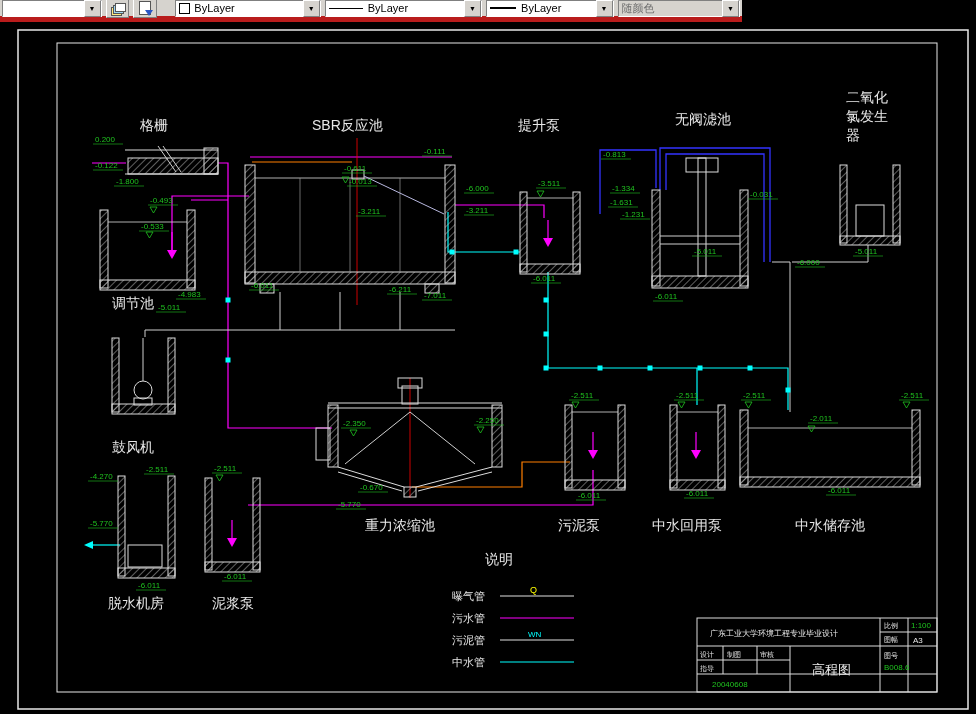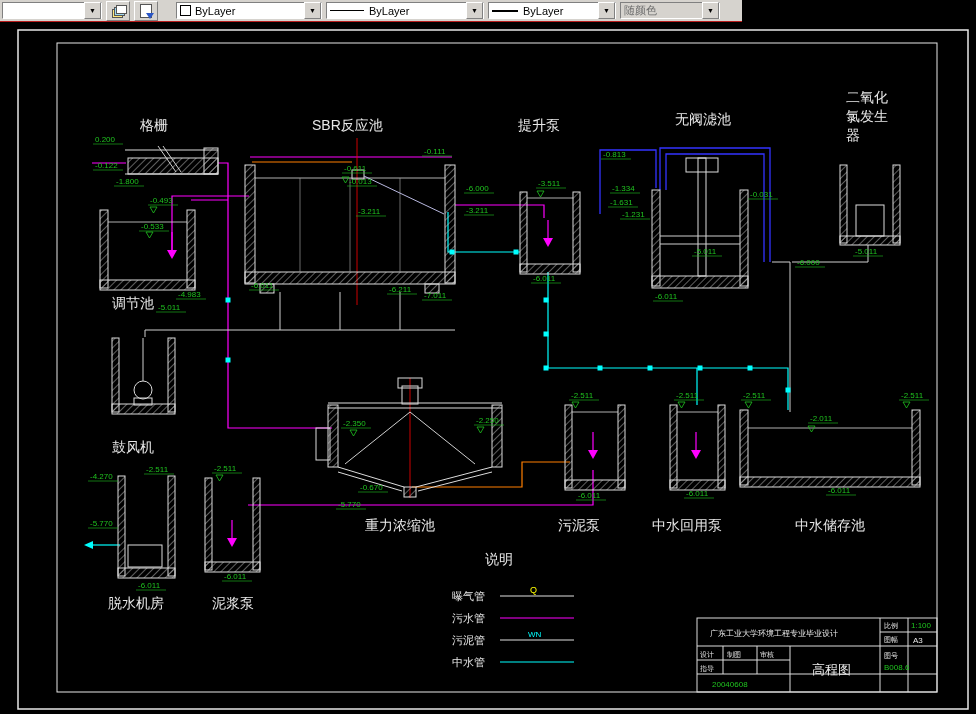--- a/index.html
+++ b/index.html
@@ -1,33 +1,33 @@
 <!DOCTYPE html>
 <html><head>
 <meta charset="utf-8">
 <style>
   html,body{margin:0;padding:0;background:#000;width:976px;height:714px;overflow:hidden;
     font-family:"Liberation Sans",sans-serif;}
   .stage{position:relative;width:976px;height:714px;background:#000;}
   
   .toolbar{position:absolute;left:0;top:0;width:742px;height:22px;background:#d6d3ce;
     display:flex;align-items:center;gap:4px;padding:0 2px;box-sizing:border-box;
-    border-bottom:1px solid #b91c1c;z-index:5;}
+    border-bottom:6px solid #b91c1c;z-index:5;}
   .combo{display:flex;align-items:center;height:17px;background:#fff;
     border:1px solid;border-color:#808080 #fff #fff #808080;font-size:11px;color:#000;
     padding-left:3px;box-sizing:border-box;}
   .combo .combo-text{flex:1;white-space:nowrap;overflow:hidden;}
   .combo-arrow{width:15px;height:15px;background:#d6d3ce;border:1px solid;
     border-color:#fff #808080 #808080 #fff;display:flex;align-items:center;justify-content:center;
     font-size:7px;color:#000;margin-left:2px;}
   .layer-combo{width:100px;}
   .color-combo{width:146px;}
   .lt-combo{width:158px;}
   .lw-combo{width:128px;}
-  .ps-combo{width:100px;background:#d6d3ce;color:#6f6f6f;}
+  .ps-combo{width:123px;background:#d6d3ce;color:#6f6f6f;}
   .swatch{width:9px;height:9px;background:#fff;border:1px solid #000;margin-right:4px;flex:none;}
   .lt-sample{width:34px;height:0;border-top:1px solid #000;margin-right:5px;flex:none;}
   .lw-sample{width:26px;height:2px;background:#000;margin-right:5px;flex:none;}
   .tbtn{width:24px;height:20px;background:#d6d3ce;border:1px solid;
     border-color:#fff #808080 #808080 #fff;padding:0;display:flex;align-items:center;justify-content:center;}
   .icon-layers{width:13px;height:11px;position:relative;display:block;}
   .icon-layers i{position:absolute;width:9px;height:7px;border:1px solid #555;display:block;}
   .icon-layers i:nth-child(1){left:0;top:4px;background:#ffe97f;}
   .icon-layers i:nth-child(2){left:2px;top:2px;background:#9fd8ef;}
   .icon-layers i:nth-child(3){left:4px;top:0;background:#fff;}

